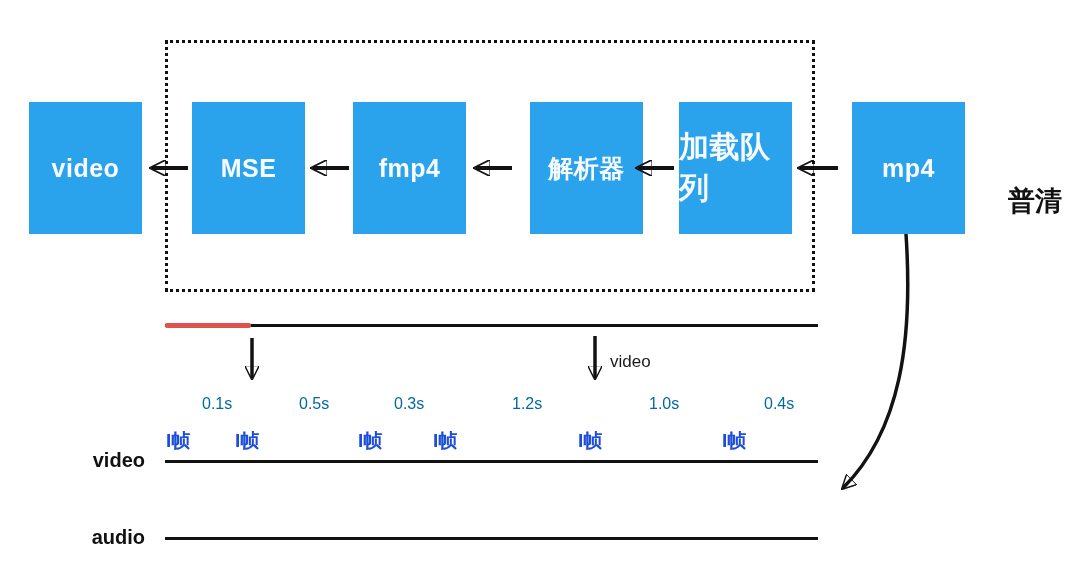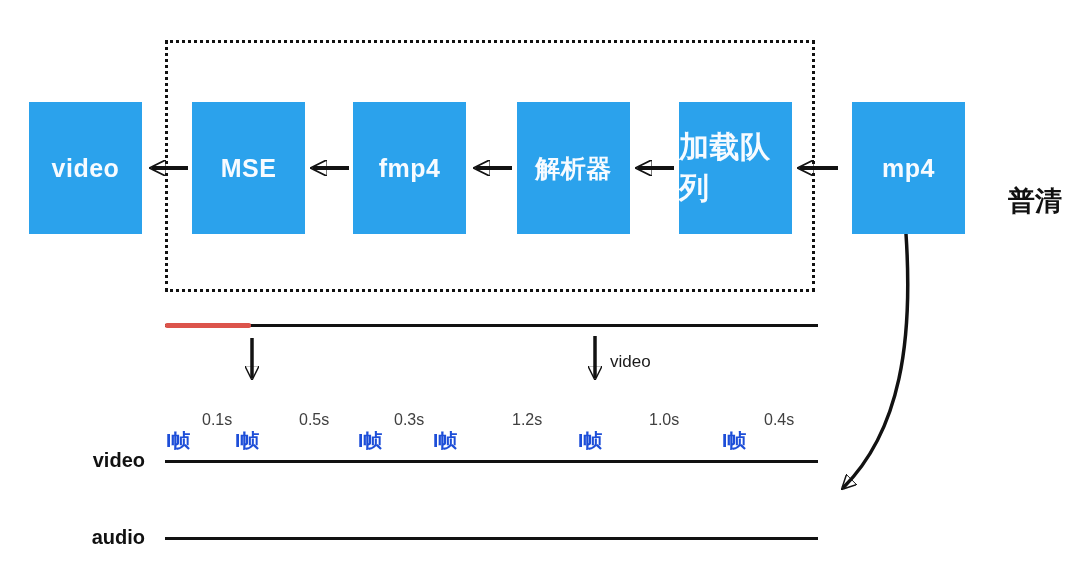--- a/index.html
+++ b/index.html
@@ -38,21 +38,21 @@
     align-items: center;
     justify-content: center;
     color: #f7fbff;
     font-size: 25px;
     font-weight: 600;
     letter-spacing: 0.5px;
   }
   .box-video  { left: 29px;  }
   .box-mse    { left: 192px; text-align: center; }
   .box-fmp4   { left: 353px; }
-  .box-parser { left: 517px; align-items: center; }
+  .box-parser { left: 530px; align-items: center; }
   .box-queue  { left: 679px; font-size: 30px; }
   .box-mp4    { left: 842px; margin-left: 10px; }
 
   .quality-label {
     position: absolute;
     left: 1008px; top: 150px;
     font-size: 27px;
     font-weight: 700;
     color: #111111;
     margin-top: 33px;
@@ -81,23 +81,23 @@
   .frame-label {
     position: absolute;
     top: 428px;
     font-size: 19px;
     font-weight: 700;
     color: #1d4ed8;
     white-space: nowrap;
   }
   .interval-label {
     position: absolute;
-    top: 411px;
+    top: 395px;
     font-size: 16px;
-    color: #404040;
+    color: #0369a1;
     white-space: nowrap;
   }
 
   .track-line {
     position: absolute;
     left: 165px;
     width: 653px; height: 3px;
     background: #121212;
   }
   .track-line-video { top: 460px; }

